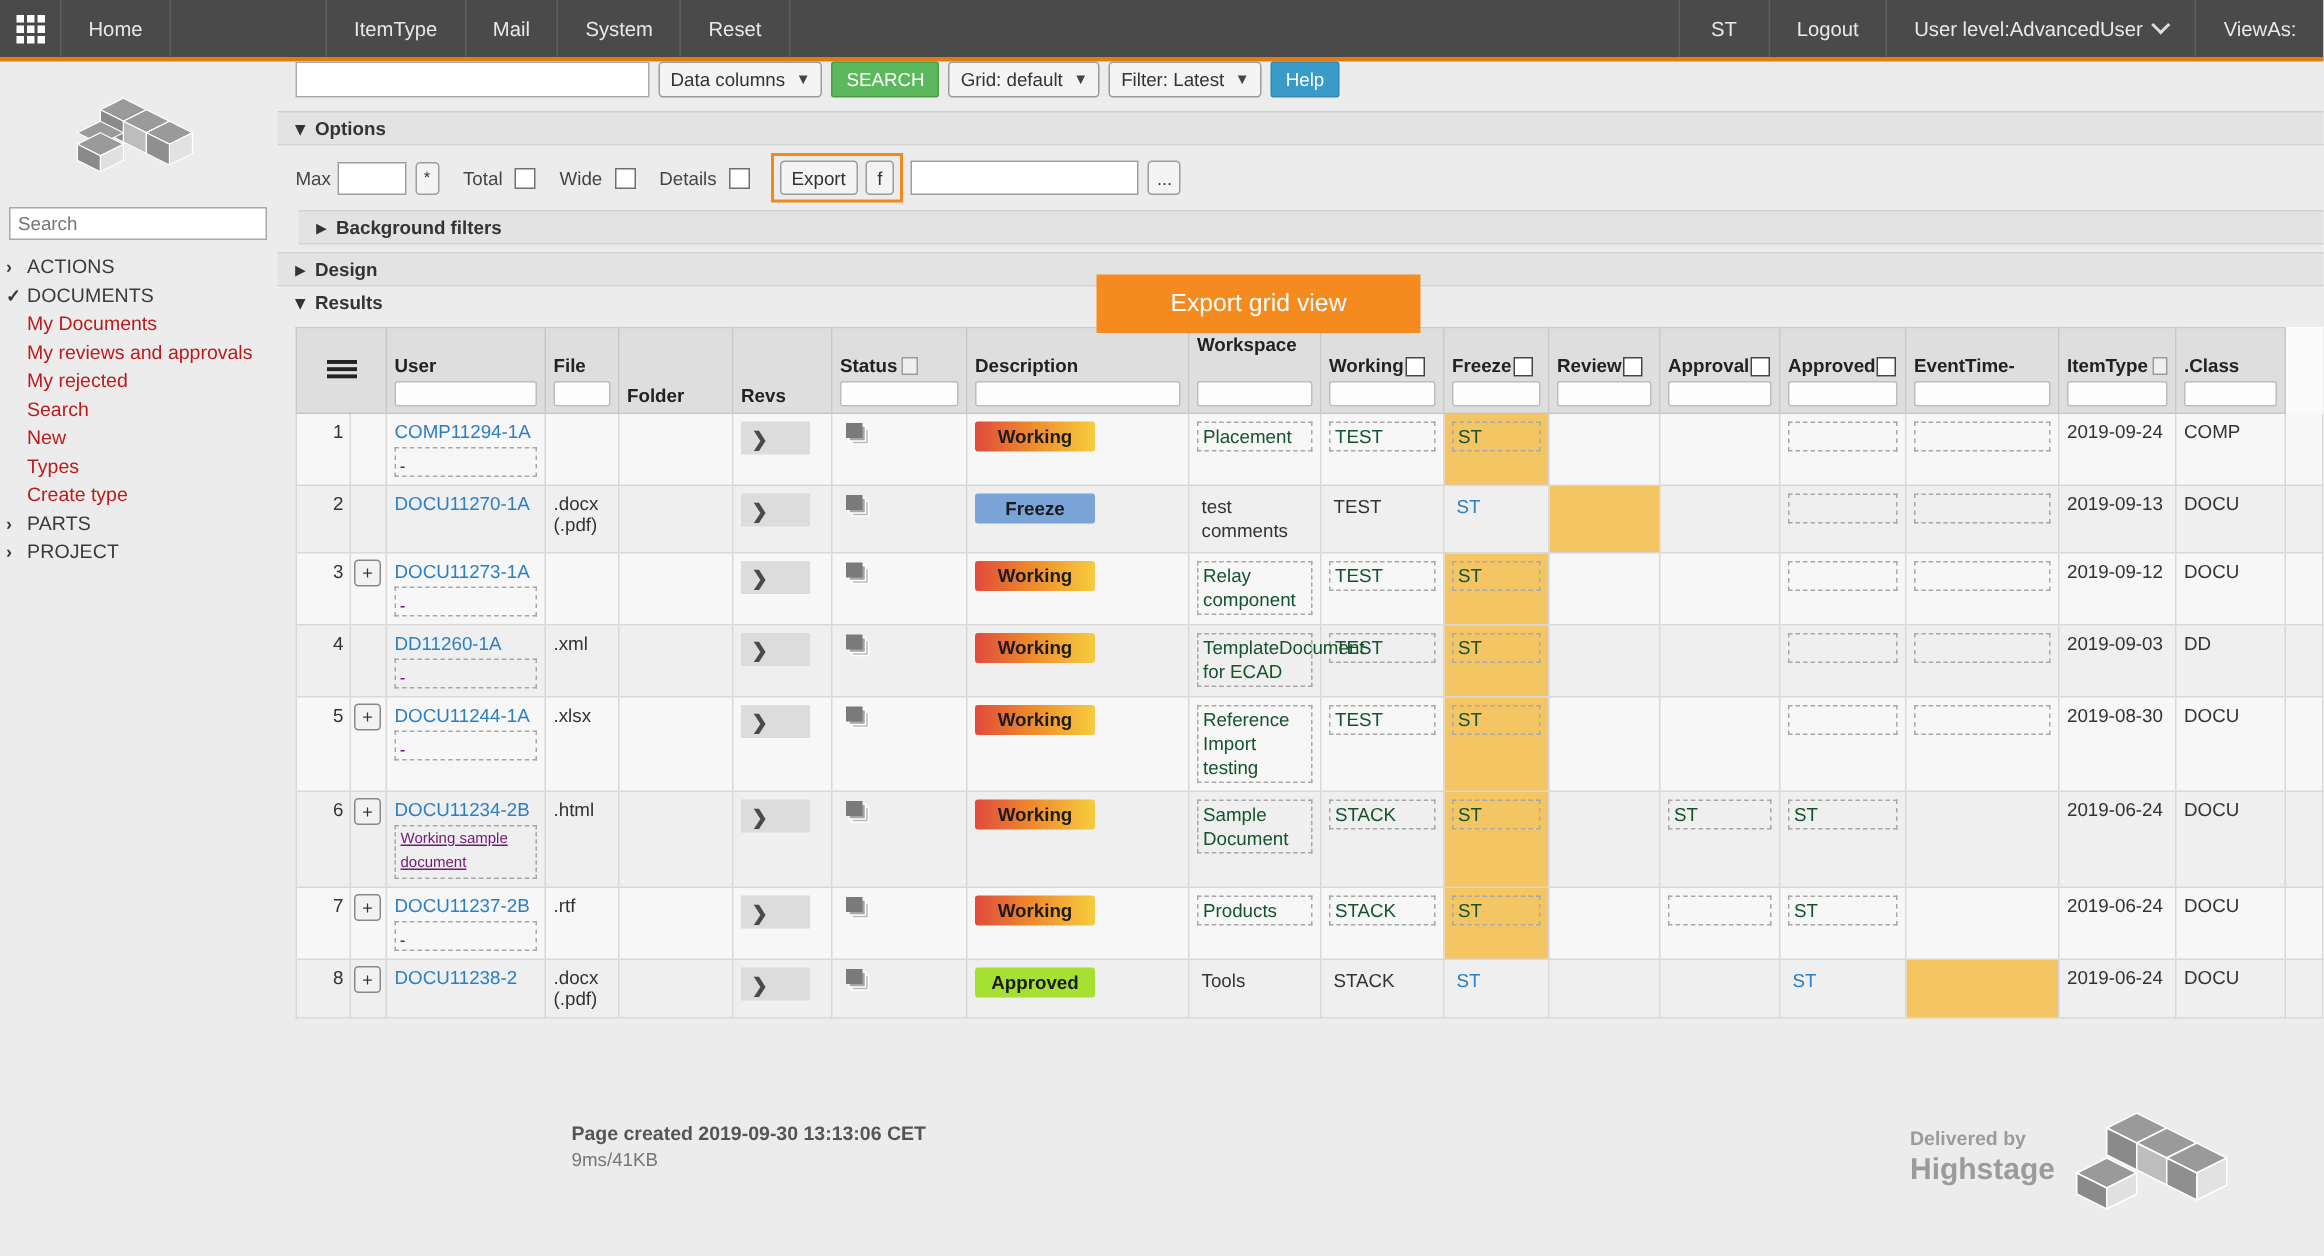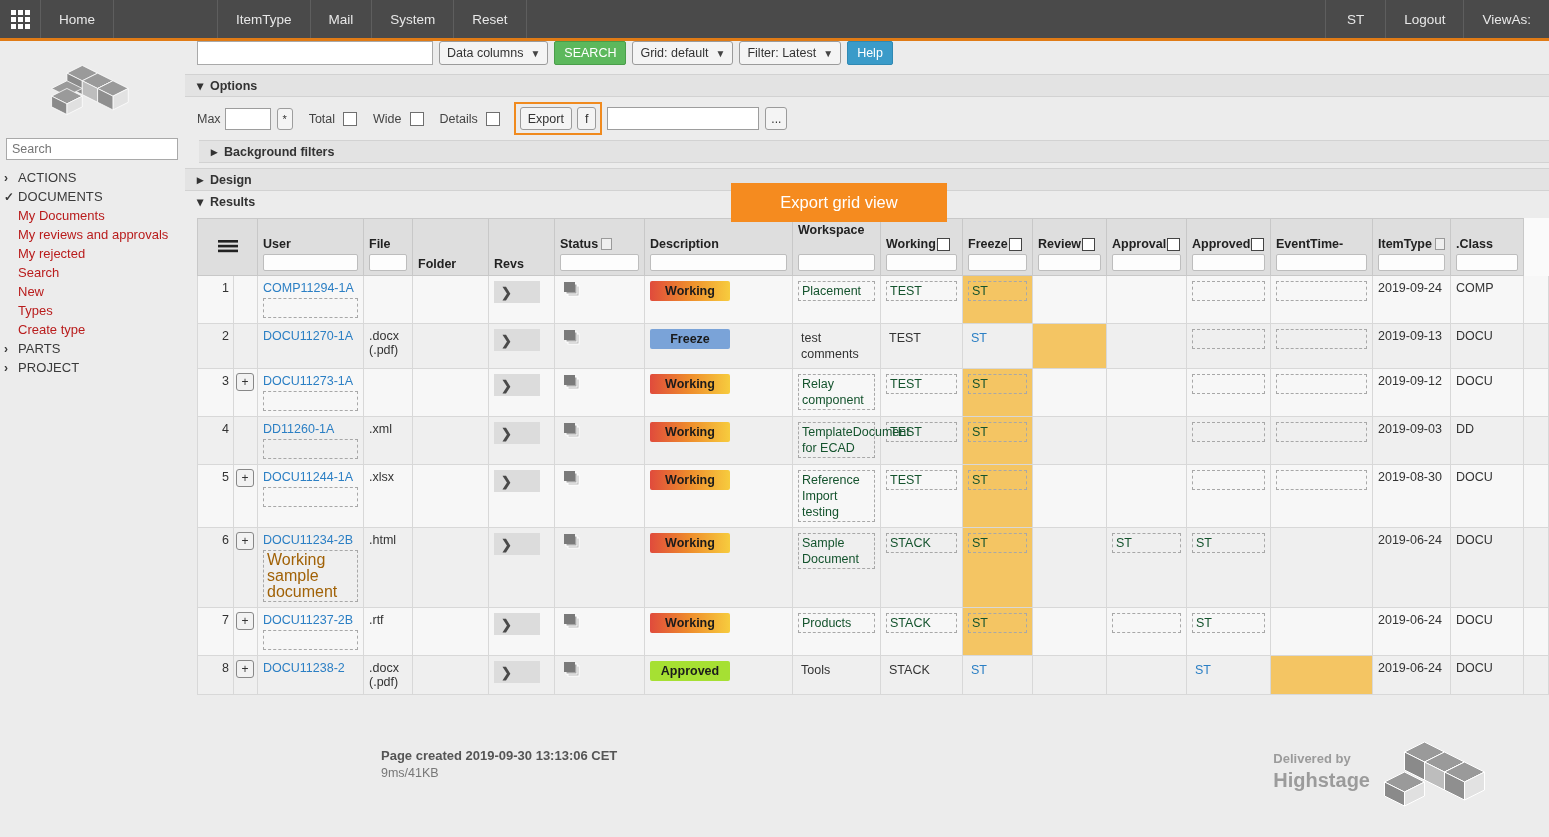--- a/index.html
+++ b/index.html
@@ -156,21 +156,21 @@
   tr.r-even td { background:#efefef; }
   td.hl { background:#f4c563 !important; }
   .num { color:#444; text-align:right; padding-right:4px !important; }
   .plus {
     width:18px; height:18px; border:1px solid #888; background:#f2f2f2; border-radius:3px;
     display:flex; align-items:center; justify-content:center; font-size:12px; color:#333; cursor:pointer;
   }
   .lnk { color:#2b7fc4; }
   .dashbox {
     border:1px dashed #a8a8a8; min-height:17px; padding:1px 3px; margin-top:3px;
-    font-size:16px; line-height:16px; color:#a16207; background:transparent;
+    font-size:10px; line-height:16px; color:#701a75; background:transparent;text-decoration:underline;
   }
   .dashcell {
     border:1px dashed #a8a8a8; min-height:17px; padding:1px 3px;
     font-size:12.5px; line-height:16px; color:#14532d; background:transparent;
   }
   .plaincell { padding:1px 3px; min-height:17px; font-size:12.5px; line-height:16px; }
   .chev-btn {
     width:46px; height:22px; background:#dcdcdc; display:flex; align-items:center;
     padding-left:7px; color:#4a4a4a; font-weight:bold; font-size:13px; cursor:pointer;
   }
@@ -217,20 +217,21 @@
   </div>
   <div class="tb-cell">Home</div>
   <div class="tb-spacer-wide"></div>
   <div class="tb-cell">ItemType</div>
   <div class="tb-cell">Mail</div>
   <div class="tb-cell">System</div>
   <div class="tb-cell">Reset</div>
   <div class="tb-flex"></div>
   <div class="tb-cell" style="width:60px;">ST</div>
   <div class="tb-cell">Logout</div>
+  <div class="tb-cell caret">User level:AdvancedUser</div>
   <div class="tb-cell" style="border-right:none;">ViewAs:</div>
 </div>
 
 <div id="body">
 
   <div id="sidebar">
     <div id="logo-box">
       <svg class="cube-logo" viewBox="0 0 120 80">
         <g stroke="#fff" stroke-width="1">
           <polygon points="46,8 66,18 46,28 26,18" fill="#9a9a9a"></polygon>

